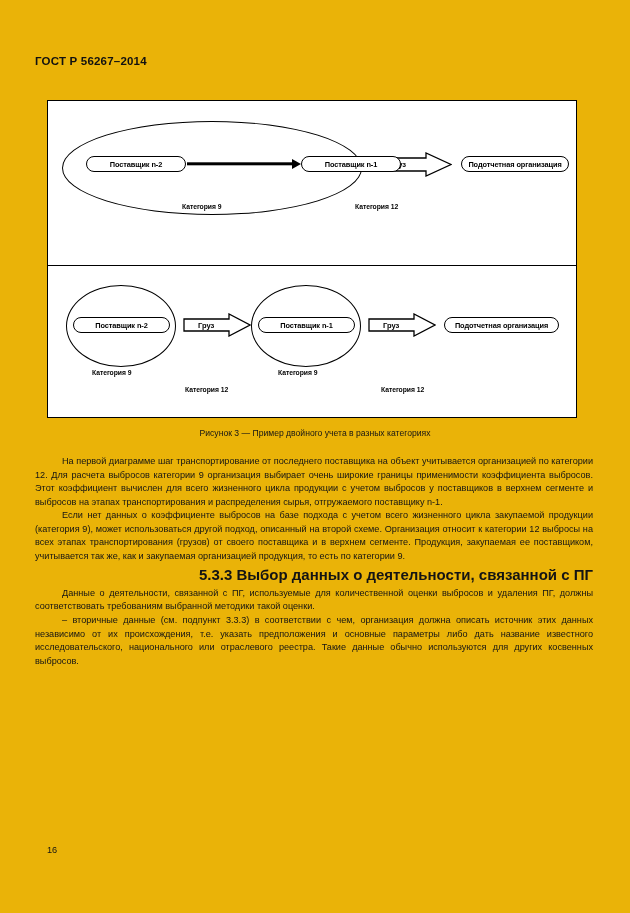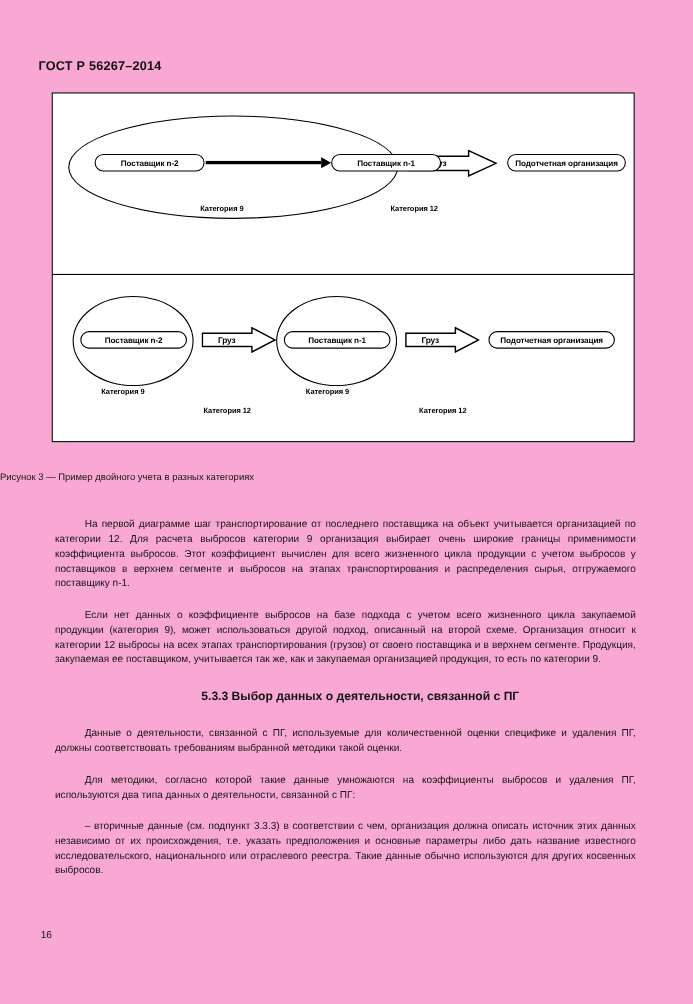--- a/index.html
+++ b/index.html
@@ -14,40 +14,40 @@
     font-family: "Liberation Sans", sans-serif;
     color: #1a1a1a;
     overflow: hidden;
   }
 
   .page {
     position: absolute;
     inset: 0;
     width: 630px;
     height: 913px;
-    background: #f9a8d4;
+    background: #eab308;
   }
 
   
   .doc-header {
     position: absolute;
     left: 35px;
     top: 55px;
     font-size: 11.5px;
     font-weight: bold;
     letter-spacing: 0.2px;
     color: #111;
     white-space: nowrap;
   }
 
   
   .figure-frame {
     position: absolute;
     left: 47px;
-    top: 84px;
+    top: 100px;
     width: 530px;
     height: 318px;
     border: 1.4px solid #000;
     box-sizing: border-box;
     background: #fff;
   }
   .figure-divider {
     position: absolute;
     left: 0;
     top: 164px;
@@ -147,56 +147,57 @@
     letter-spacing: -0.05px;
     z-index: 5;
   }
 
   
   .figure-caption {
     position: absolute;
     left: 0;
     top: 428px;
     width: 630px;
+    text-align: center;
     font-size: 8.6px;
     color: #151515;
   }
 
   
   .body-text {
     position: absolute;
     left: 35px;
     top: 455px;
     width: 558px;
     font-size: 9.15px;
     line-height: 13.55px;
     text-align: justify;
     color: #141414;
   }
   .body-text p {
-    margin: 15px;
+    margin: 0;
     text-indent: 27px;
     text-align: justify;
     -webkit-hyphens: manual;
     hyphens: manual;
   }
   .body-text h3 {
     margin: 0;
-    font-size: 11px;
+    font-size: 15px;
     line-height: 13.55px;
     font-weight: bold;
     text-indent: 27px;
-    text-align: center;
+    text-align: right;
   }
   .spacer-sm { height: 5px; }
 
   
   .page-number {
     position: absolute;
-    left: 37px;
+    left: 47px;
     top: 845px;
     font-size: 9.2px;
     color: #141414;
   }
 </style>
 </head>
 <body>
 
 <div class="page">
 
@@ -282,20 +283,19 @@
   </div>
 
   <div class="figure-caption">Рисунок 3 — Пример двойного учета в разных категориях</div>
 
   <div class="body-text">
     <p>На первой диаграмме шаг транспортирование от последнего поставщика на объект учитывается организацией по категории 12. Для расчета выбросов категории 9 организация выбирает очень широкие границы применимости коэффициента выбросов. Этот коэффициент вычислен для всего жизненного цикла продукции с учетом выбросов у поставщиков в верхнем сегменте и выбросов на этапах транспортирования и распределения сырья, отгружаемого поставщику n-1.</p>
     <p>Если нет данных о коэффициенте выбросов на базе подхода с учетом всего жизненного цикла закупаемой продукции (категория 9), может использоваться другой подход, описанный на второй схеме. Организация относит к категории 12 выбросы на всех этапах транспортирования (грузов) от своего поставщика и в верхнем сегменте. Продукция, закупаемая ее поставщиком, учитывается так же, как и закупаемая организацией продукция, то есть по категории 9.</p>
     <div class="spacer-sm"></div>
     <h3>5.3.3 Выбор данных о деятельности, связанной с ПГ</h3>
     <div class="spacer-sm"></div>
-    <p>Данные о деятельности, связанной с ПГ, используемые для количественной оценки специфике и удаления ПГ, должны соответствовать требованиям выбранной методики такой оценки.</p>
-    <p>Для методики, согласно которой такие данные умножаются на коэффициенты выбросов и удаления ПГ, используются два типа данных о деятельности, связанной с ПГ:</p>
+    <p>Данные о деятельности, связанной с ПГ, используемые для количественной оценки выбросов и удаления ПГ, должны соответствовать требованиям выбранной методики такой оценки.</p>
     <p>– вторичные данные (см. подпункт 3.3.3) в соответствии с чем, организация должна описать источник этих данных независимо от их происхождения, т.е. указать предположения и основные параметры либо дать название известного исследовательского, национального или отраслевого реестра. Такие данные обычно используются для других косвенных выбросов.</p>
   </div>
 
   <div class="page-number">16</div>
 
 </div>
 
 </body></html>

